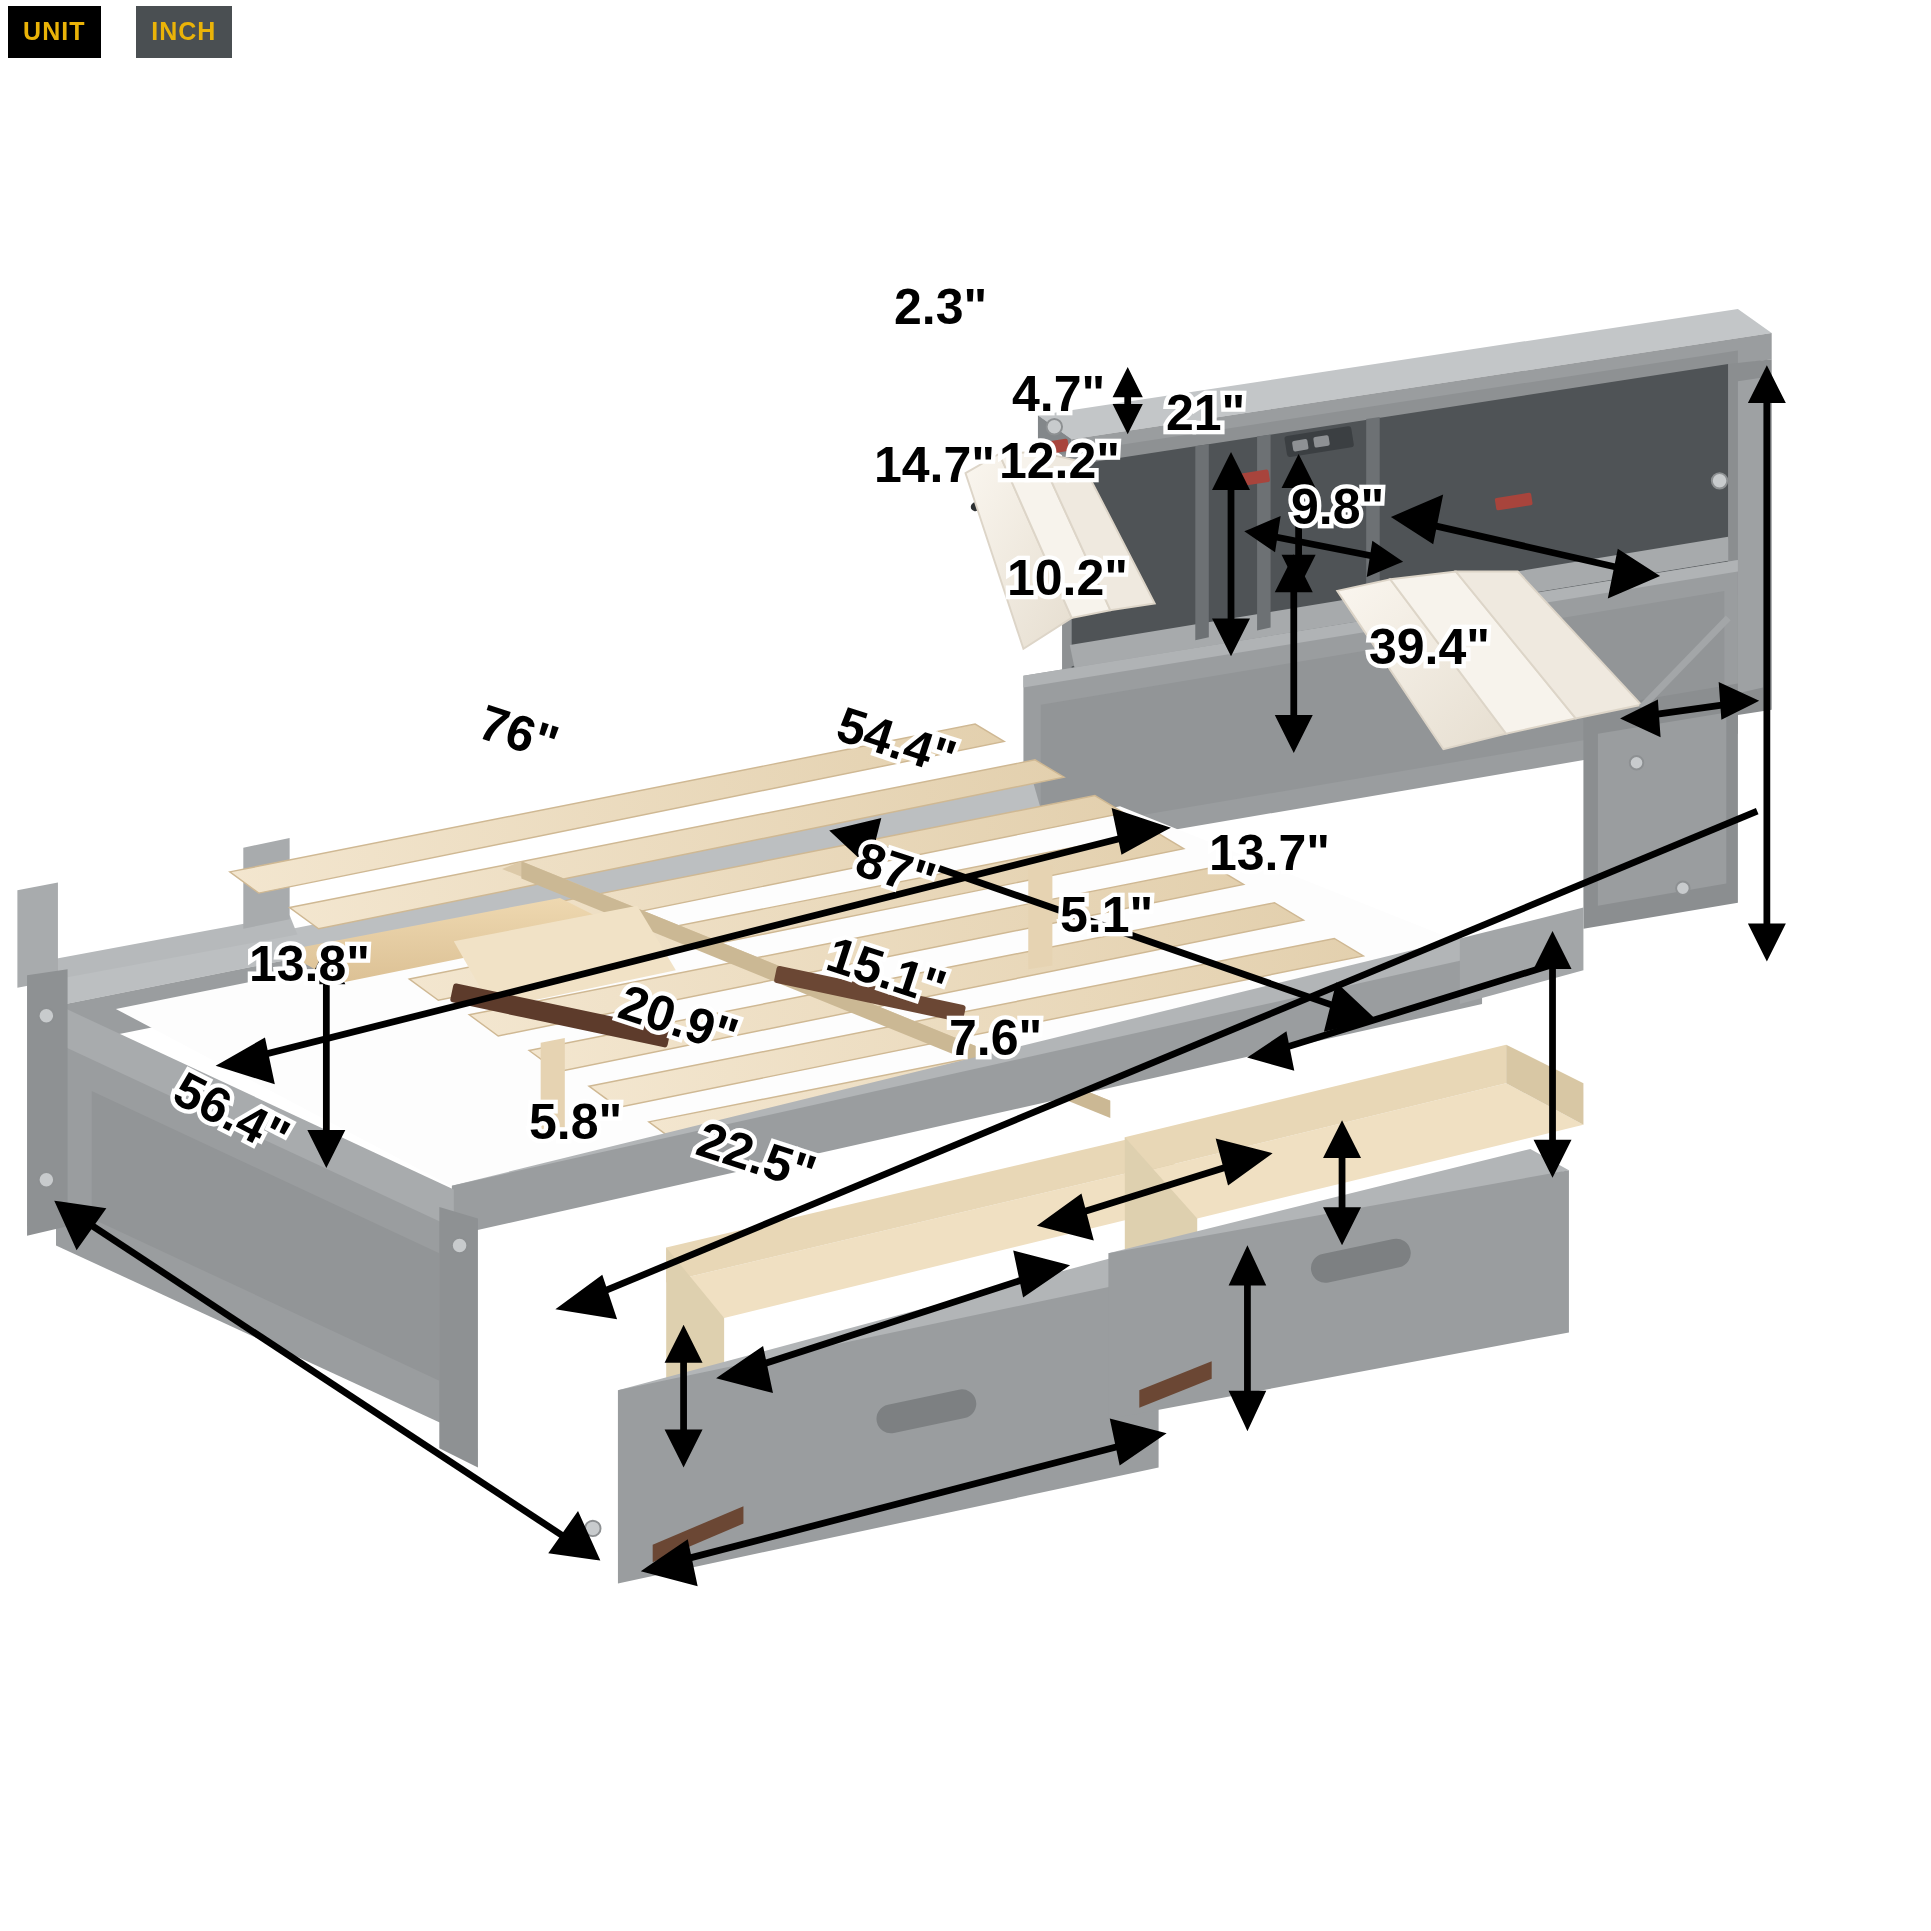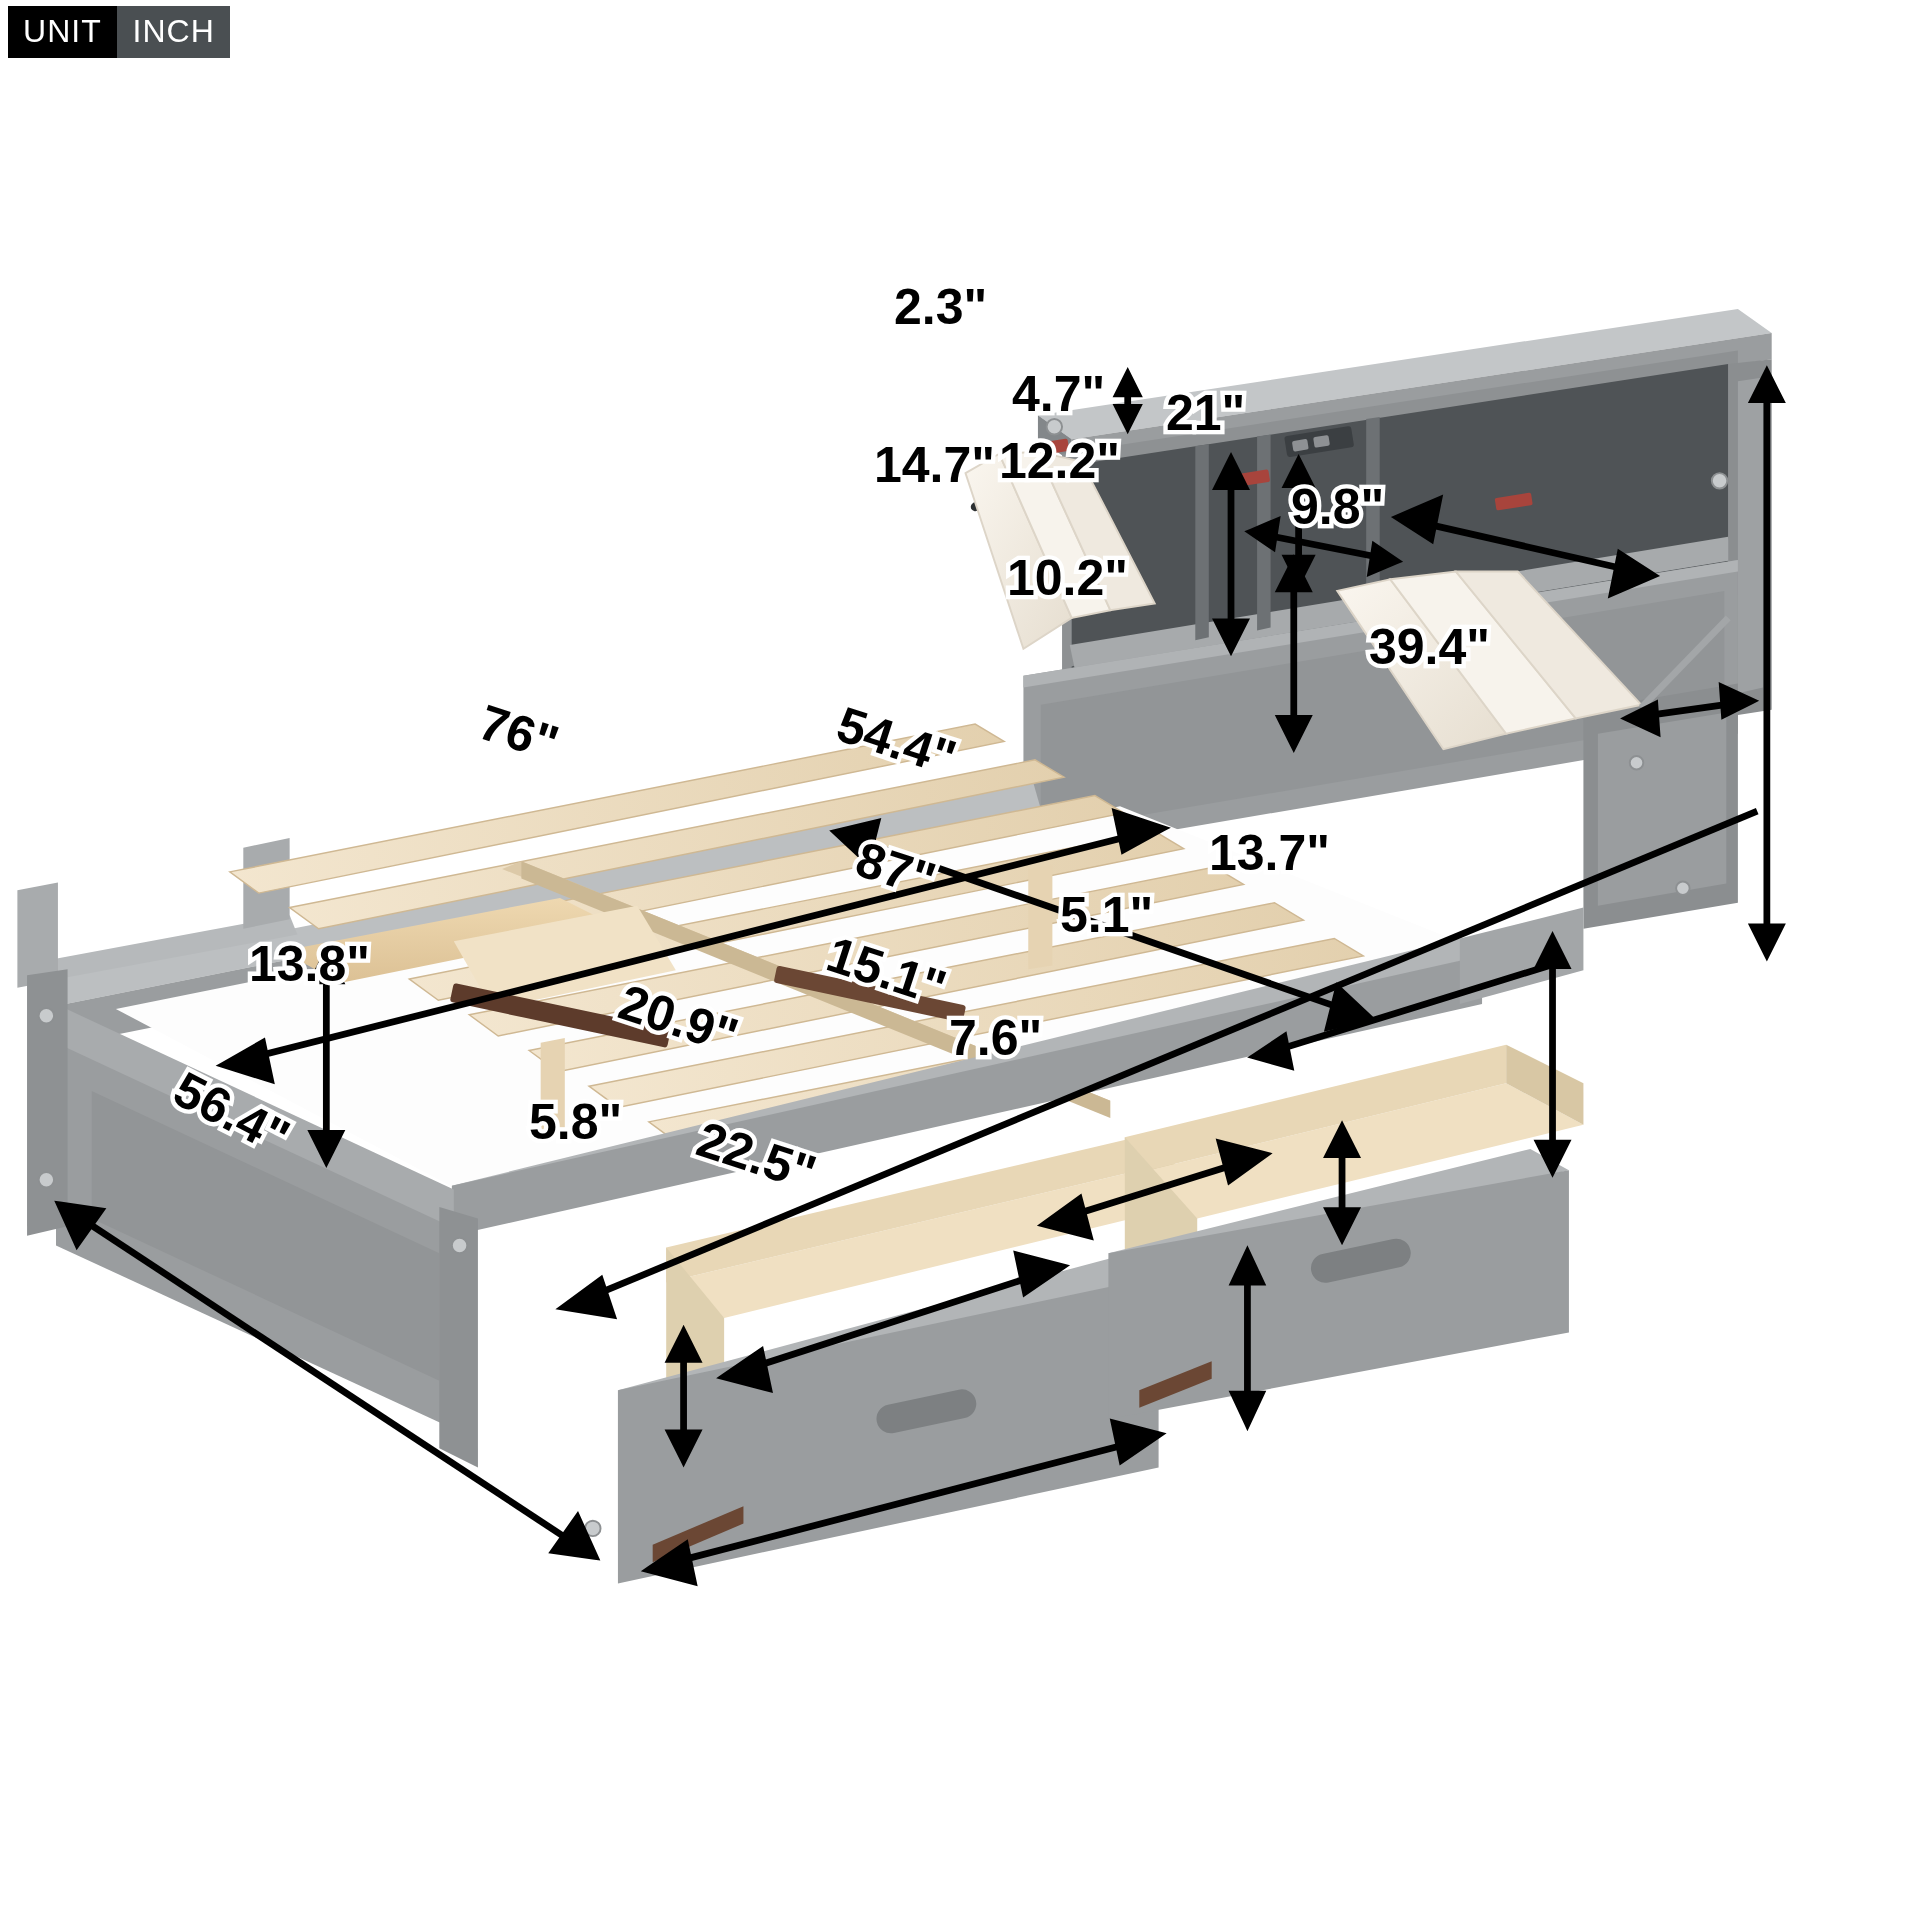--- a/index.html
+++ b/index.html
@@ -2,23 +2,23 @@
 <html><head>
 <meta charset="utf-8">
 <style>
   html,body{margin:0;padding:0;background:#ffffff;}
   body{width:1931px;height:1931px;position:relative;overflow:hidden;
        font-family:"Liberation Sans",sans-serif;}
 
   
   #unit-badge{position:absolute;left:7.7px;top:5.8px;display:flex;height:52px;z-index:60;}
   #unit-badge .seg{display:flex;align-items:center;justify-content:center;
-       color:#ffffff;font-weight:400;font-size:32px;letter-spacing:1px;padding:0 15.4px;}
+       color:#eab308;font-weight:700;font-size:25px;letter-spacing:1px;padding:0 15.4px;}
   #unit-badge .seg.k{background:#000000;}
-  #unit-badge .seg.v{background:#4a4f52;}
+  #unit-badge .seg.v{background:#4a4f52;margin-left:35px;}
 
   
   #scene{position:absolute;inset:0;}
   svg#art{position:absolute;left:0;top:0;width:1931px;height:1931px;}
 
   
   .dim{position:absolute;font-weight:700;color:#000;white-space:nowrap;
        -webkit-text-stroke:8.7px #ffffff;paint-order:stroke fill;
        text-shadow:
           2.9px 0 0 #fff,-2.9px 0 0 #fff,0 2.9px 0 #fff,0 -2.9px 0 #fff,

